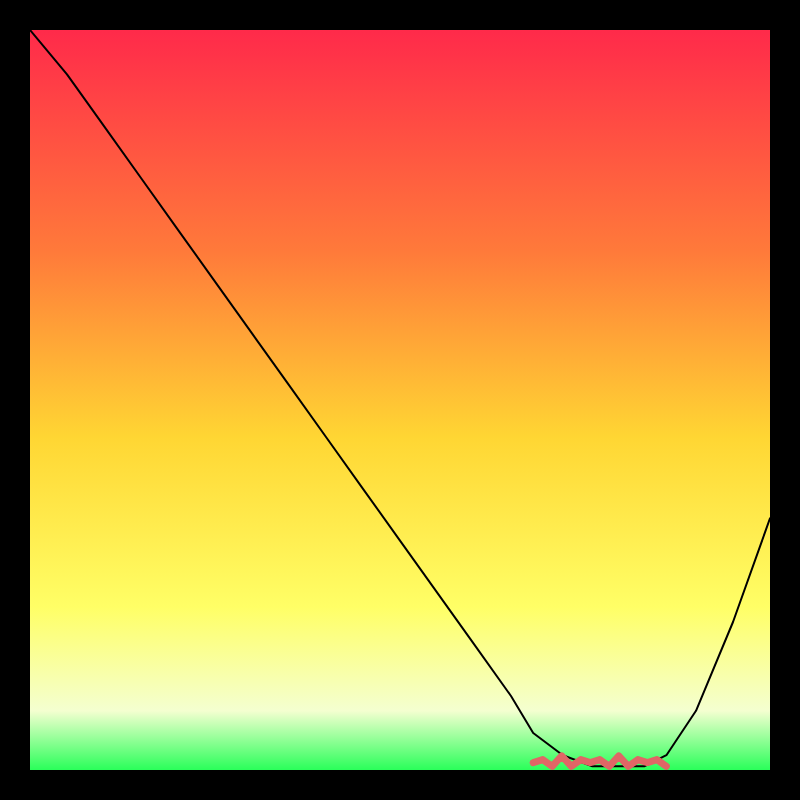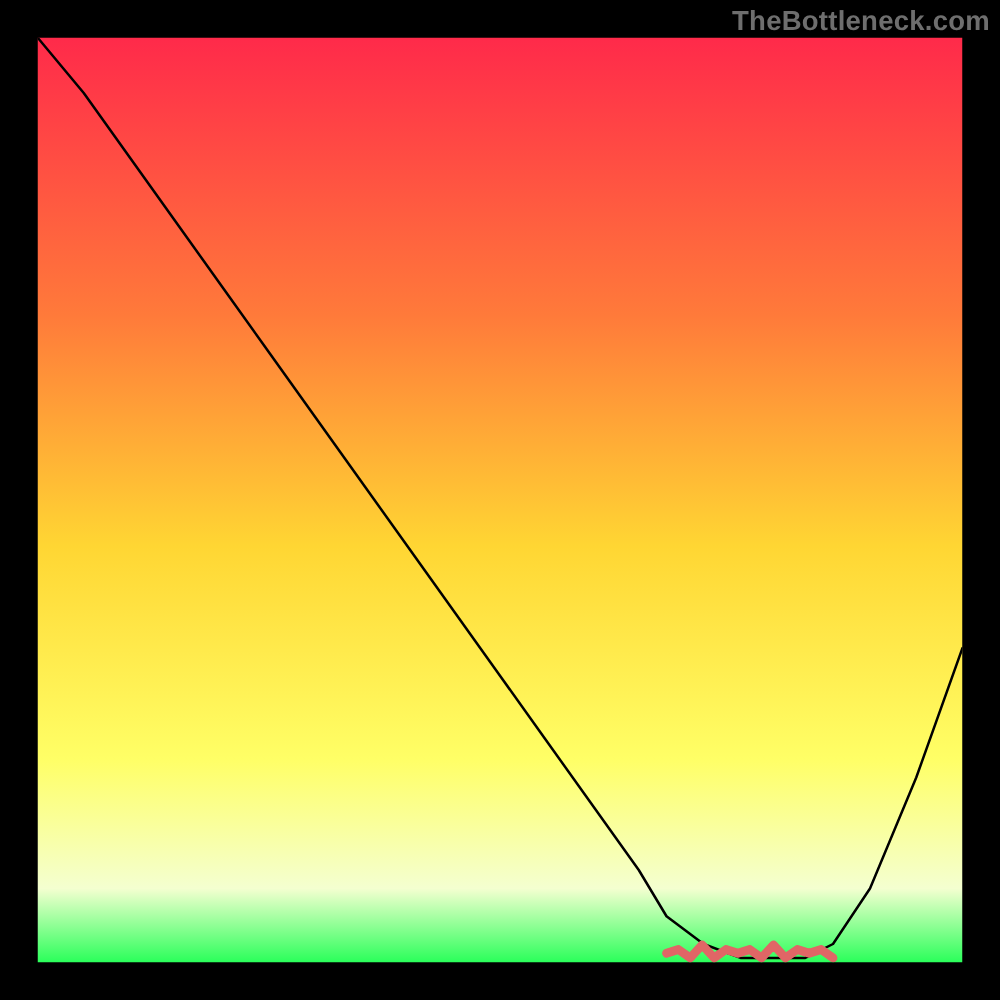--- a/index.html
+++ b/index.html
@@ -52,21 +52,20 @@
     fill: none;
     stroke-linejoin: round;
     stroke-linecap: round;
   }
 </style>
 </head>
 <body>
 
 <div class="frame">
 
-  <div class="watermark">TheBottleneck.com</div>
 
   <div class="plot">
     <svg viewBox="0 0 740 740">
       <defs>
         <linearGradient id="bgGrad" x1="0" y1="0" x2="0" y2="1">
           <stop id="g0" offset="0%" stop-color="#ff2a4a"></stop>
           <stop id="g1" offset="30%" stop-color="#ff7a3a"></stop>
           <stop id="g2" offset="55%" stop-color="#ffd633"></stop>
           <stop id="g3" offset="78%" stop-color="#ffff66"></stop>
           <stop id="g4" offset="92%" stop-color="#f4ffd0"></stop>

